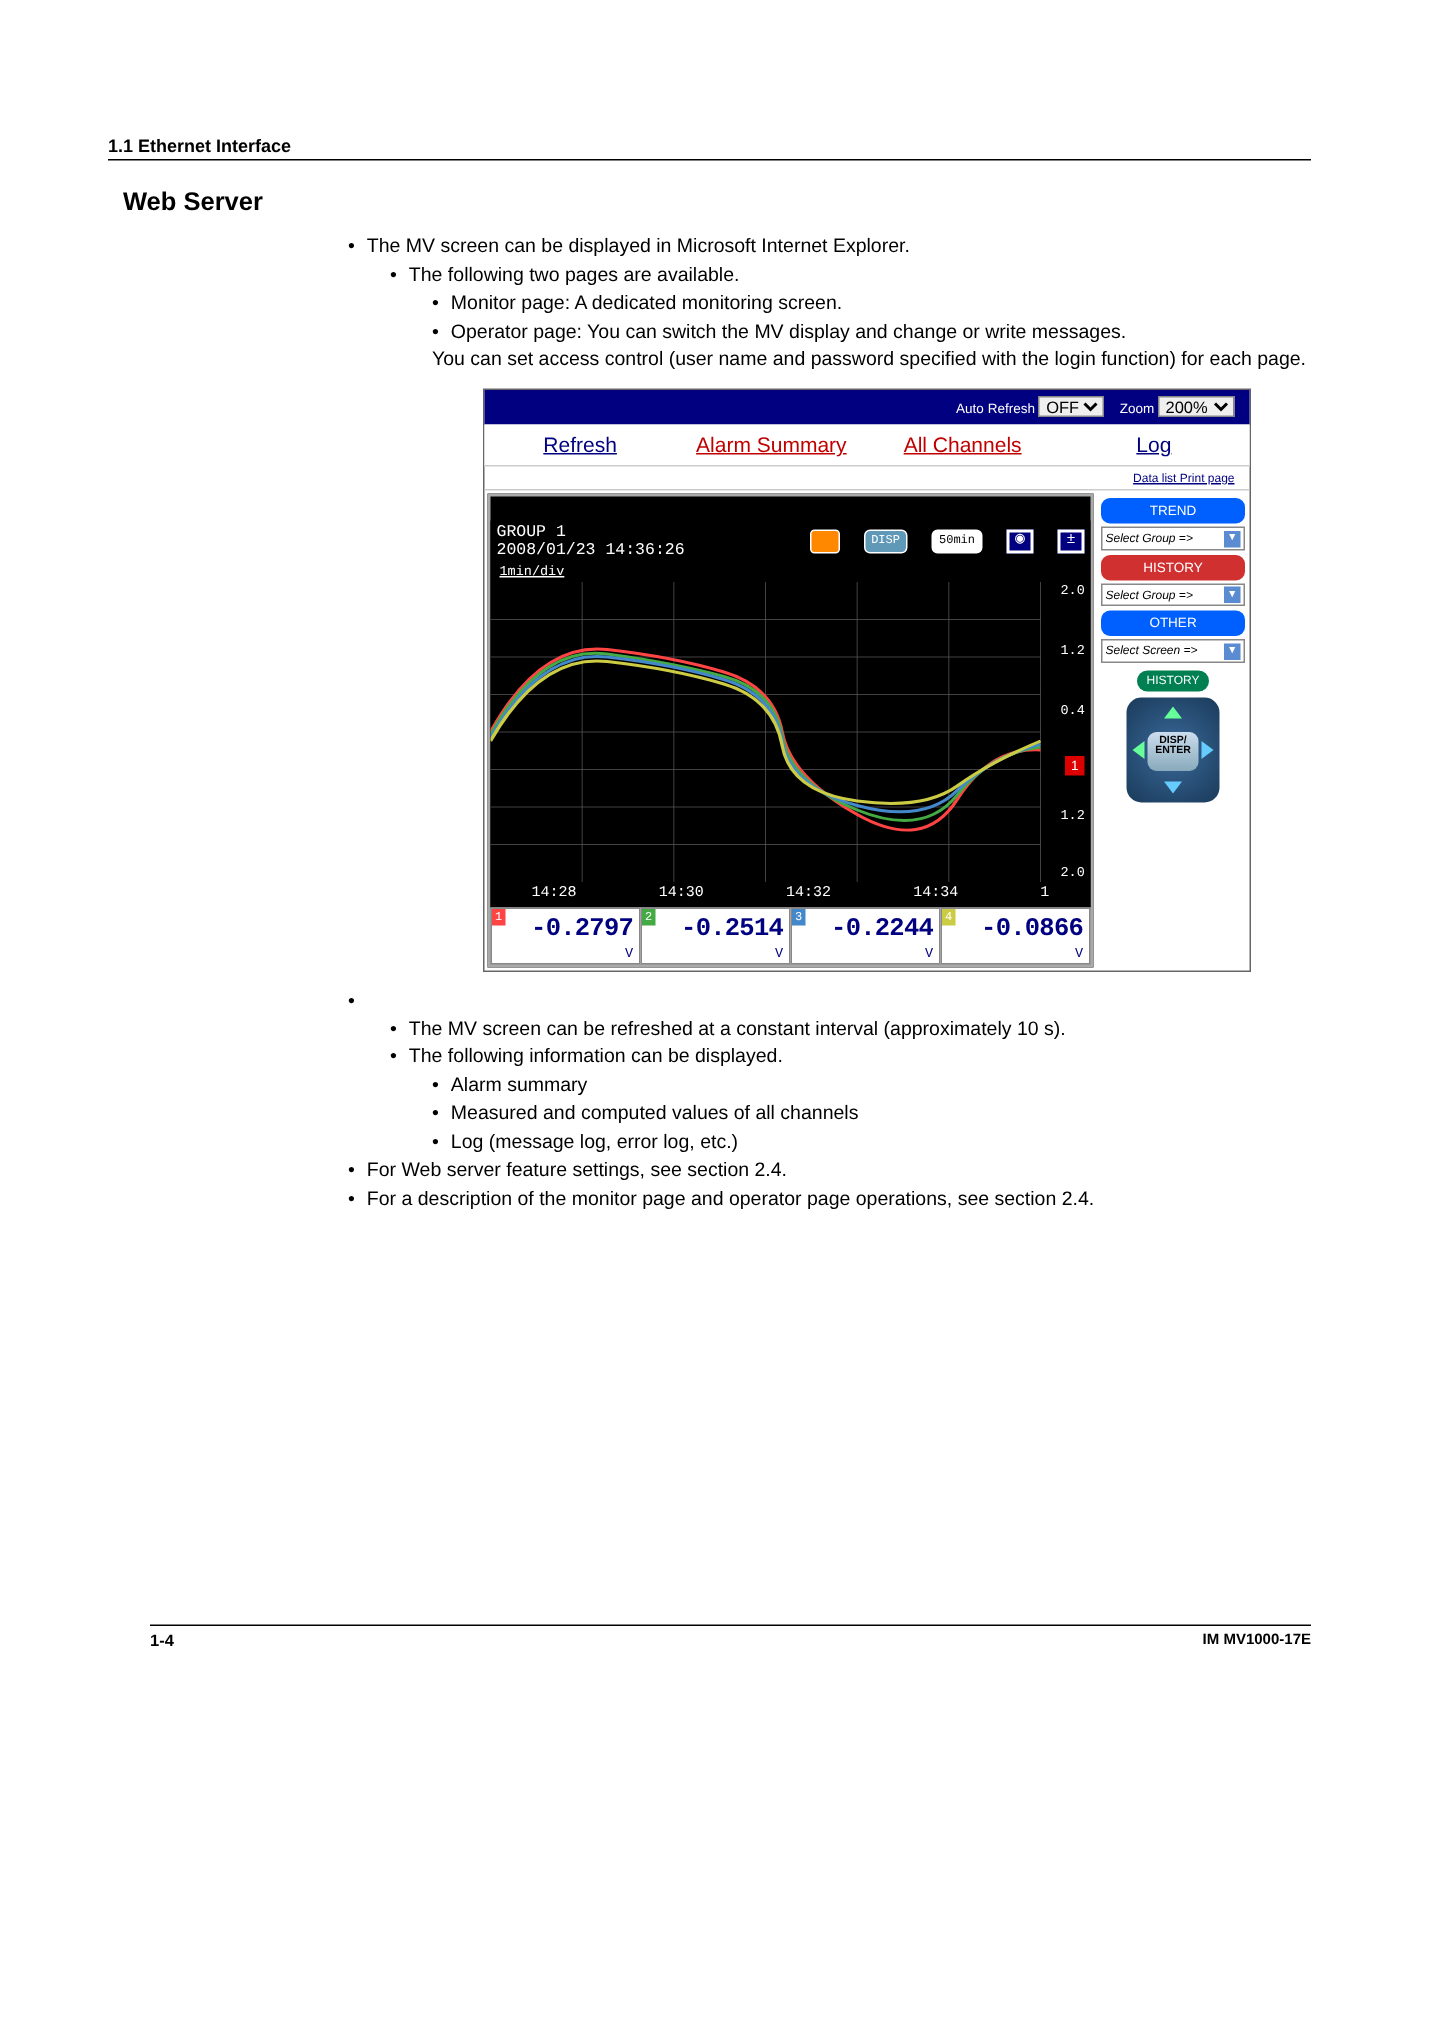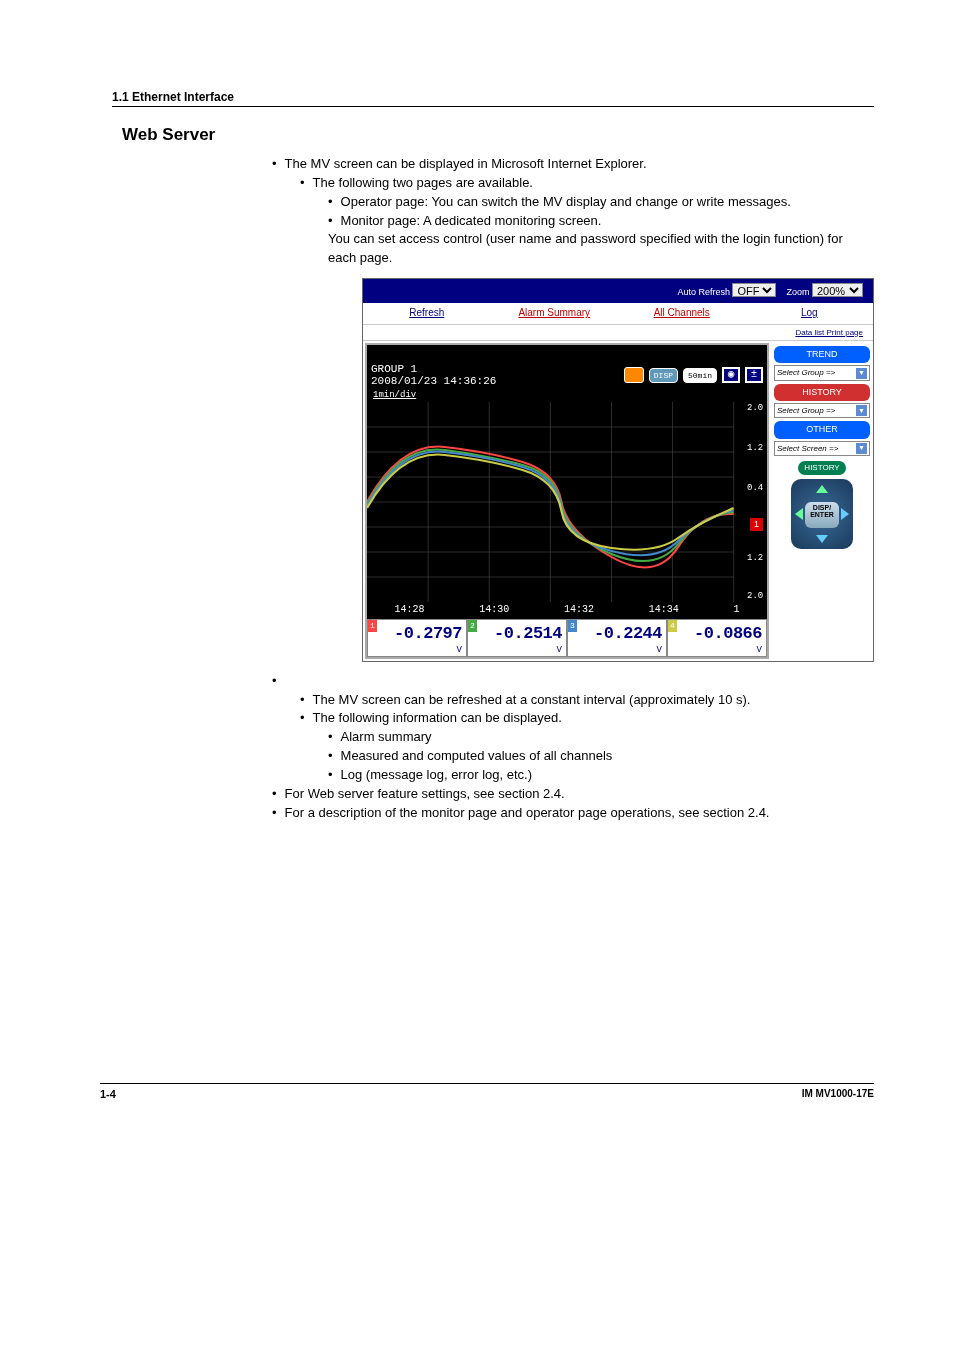--- a/index.html
+++ b/index.html
@@ -8,21 +8,21 @@
     padding: 0;
     background: #fff;
     color: #000;
     font-size: 13px;
   }
   .page {
     width: 954px;
     height: 1150px;
     position: relative;
     box-sizing: border-box;
-    padding: 90px 80px 50px 112px;
+    padding: 90px 80px 50px 72px;
   }
   .header-section {
     font-weight: bold;
     font-size: 12px;
     border-bottom: 1px solid #000;
     padding-bottom: 2px;
     margin-bottom: 18px;
   }
   .h2 {
     font-weight: bold;
@@ -61,21 +61,21 @@
   .topbar select { font-size: 11px; height: 14px; border: 1px solid #888; }
   .navrow {
     display: flex;
     background: #fff;
     border-bottom: 1px solid #ccc;
   }
   .navcell {
     flex: 1;
     text-align: center;
     padding: 3px 0;
-    font-size: 10px;
+    font-size: 14px;
   }
   .navcell a { color: #000080; text-decoration: underline; }
   .navcell.red a { color: #c00000; }
   .secondrow {
     text-align: right;
     font-size: 8px;
     color: #000080;
     text-decoration: underline;
     padding: 2px 10px;
     border-bottom: 1px solid #ccc;
@@ -97,21 +97,21 @@
     background: #000;
     color: #fff;
     font-family: "Courier New", monospace;
     font-size: 11px;
     padding: 2px 4px;
     display: flex;
     justify-content: space-between;
     align-items: center;
     margin-top: 16px;
   }
-  .ghead-btns { display: flex; gap: 5px; align-items: center; }
+  .ghead-btns { display: flex; gap: 16px; align-items: center; }
   .ghead-btns .btn {
     background: #6098b8;
     color: #fff;
     border: 1px solid #fff;
     font-size: 8px;
     padding: 1px 4px;
     border-radius: 4px;
   }
   .ghead-btns .btnsq {
     background: #000080;
@@ -256,22 +256,22 @@
   <div class="header-section">1.1  Ethernet Interface</div>
 
   <div class="h2">Web Server</div>
 
   <div class="body-text">
     <ul class="level1">
       <li><span>The MV screen can be displayed in Microsoft Internet Explorer.</span>
         <ul class="level2">
           <li><span>The following two pages are available.</span>
             <ul class="level3">
+              <li><span>Monitor page: A dedicated monitoring screen.</span></li>
               <li><span>Operator page: You can switch the MV display and change or write messages.</span></li>
-              <li><span>Monitor page: A dedicated monitoring screen.</span></li>
             </ul>
             <div class="note">You can set access control (user name and password specified with the login function) for each page.</div>
           </li>
         </ul>
       </li>
     </ul>
   </div>
 
   <div class="body-text">
     <div class="screenshot">

